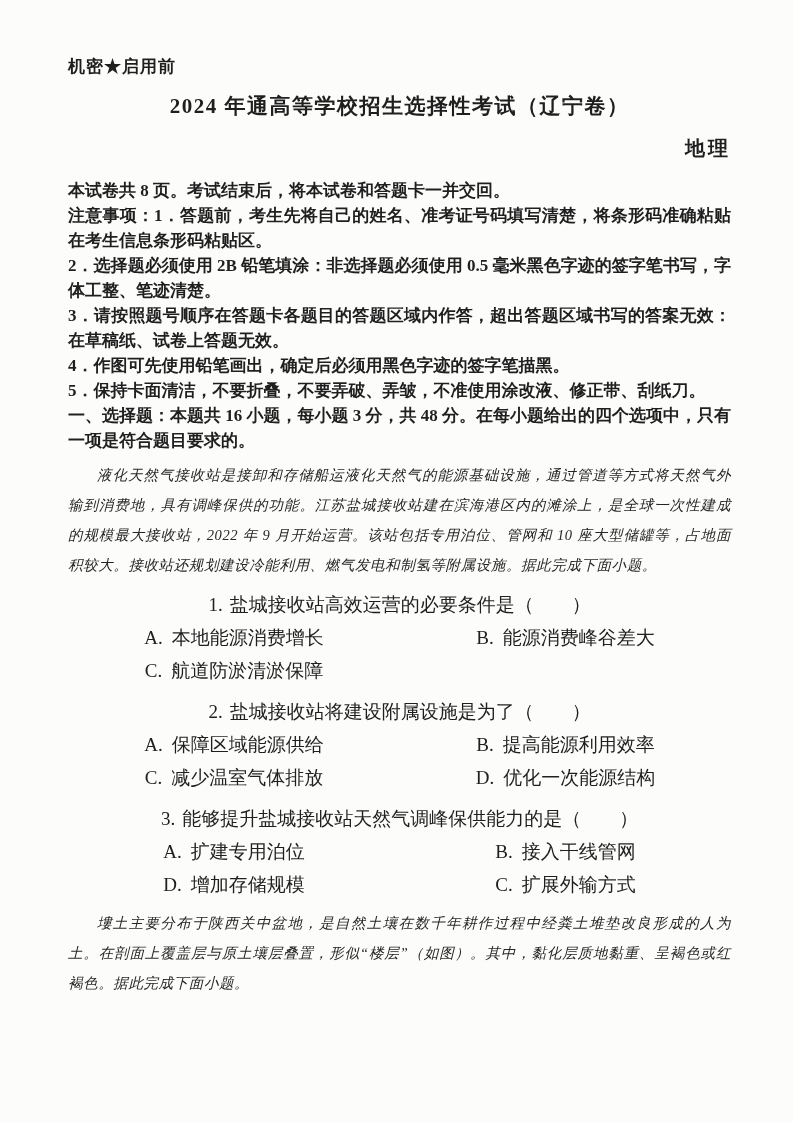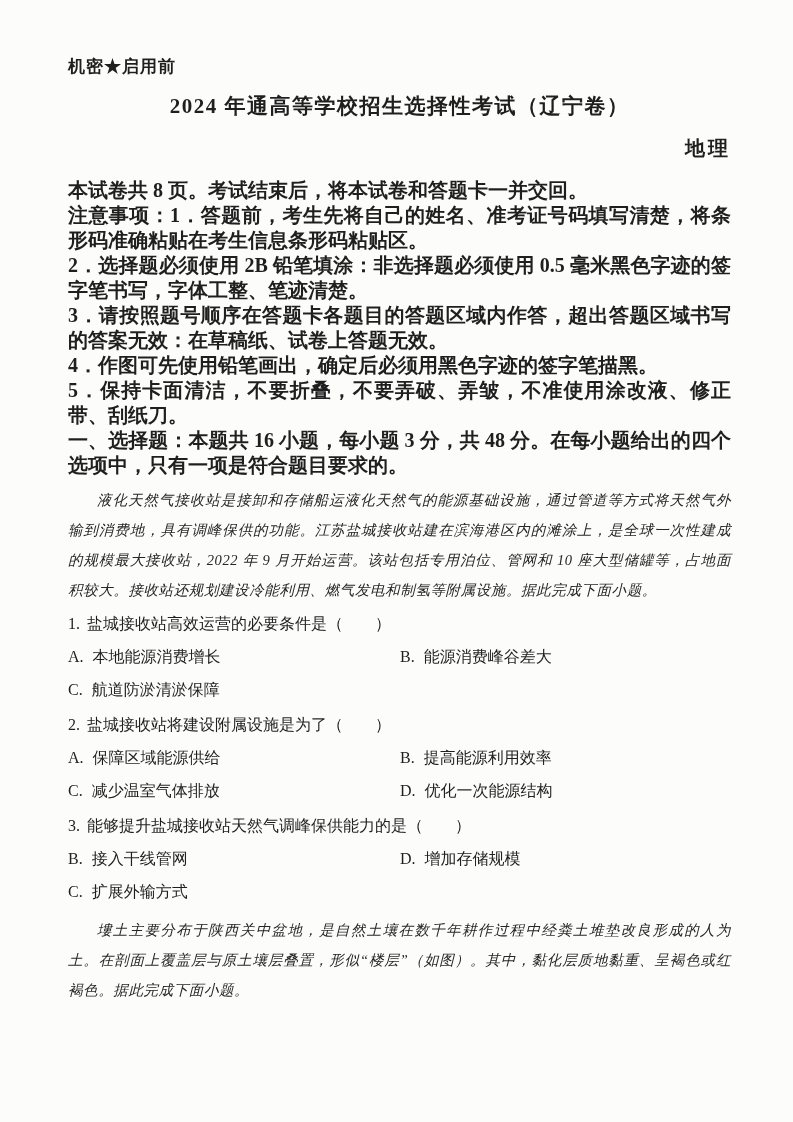--- a/index.html
+++ b/index.html
@@ -22,31 +22,31 @@
   .title{
     margin:14px 0 0;text-align:center;
     font-size:21px;font-weight:700;letter-spacing:1.5px;
   }
   .subject{
     margin:15px 0 0;text-align:right;
     font-size:20px;font-weight:700;letter-spacing:3px;
   }
   .notices{margin-top:16px;}
   p.notice{
-    margin:0;font-size:20px;font-weight:700;
+    margin:0;font-size:17px;font-weight:700;
     line-height:25px;text-align:justify;
   }
   p.passage{
     margin:7px 0 0;
     font-size:14.5px;font-style:italic;
     line-height:30px;text-indent:2em;
     letter-spacing:0.6px;text-align:justify;
     color:#262626;
   }
-  .qgroup{margin-top:2px;font-size:16px;line-height:33px;}
+  .qgroup{margin-top:8px;font-size:19px;line-height:33px;text-align:center;}
   .stem{margin:0;}
   .qnum{margin-right:7px;}
   .options{display:grid;grid-template-columns:332px 1fr;}
   .opt{margin:0;white-space:nowrap;}
   .opt-label{margin-right:9px;}
 </style>
 </head>
 <body>
 
 <div class="page">
@@ -84,20 +84,21 @@
       <p class="opt"><span class="opt-label">A.</span><span>保障区域能源供给</span></p>
       <p class="opt"><span class="opt-label">B.</span><span>提高能源利用效率</span></p>
       <p class="opt"><span class="opt-label">C.</span><span>减少温室气体排放</span></p>
       <p class="opt"><span class="opt-label">D.</span><span>优化一次能源结构</span></p>
     </div>
   </div>
 
   <div class="qgroup">
     <p class="stem"><span class="qnum">3.</span><span>能够提升盐城接收站天然气调峰保供能力的是（　　）</span></p>
     <div class="options">
+      <p class="opt"><span class="opt-label">A.</span><span>扩建专用泊位</span></p>
       <p class="opt"><span class="opt-label">B.</span><span>接入干线管网</span></p>
       <p class="opt"><span class="opt-label">D.</span><span>增加存储规模</span></p>
       <p class="opt"><span class="opt-label">C.</span><span>扩展外输方式</span></p>
     </div>
   </div>
 
   <p class="passage">塿土主要分布于陕西关中盆地，是自然土壤在数千年耕作过程中经粪土堆垫改良形成的人为土。在剖面上覆盖层与原土壤层叠置，形似“楼层”（如图）。其中，黏化层质地黏重、呈褐色或红褐色。据此完成下面小题。</p>
 
 </div>
 

